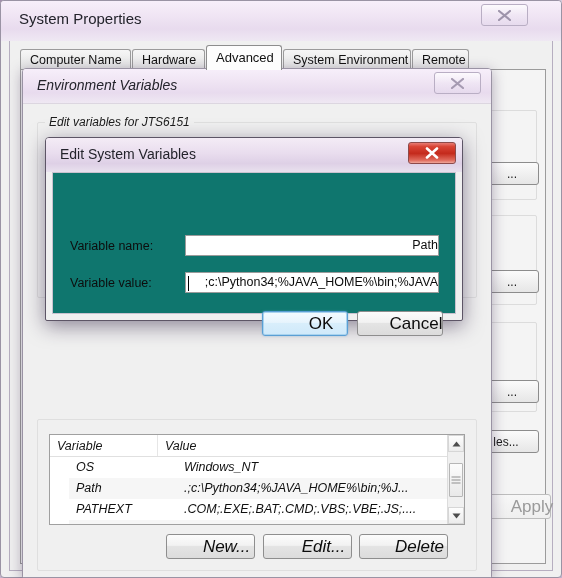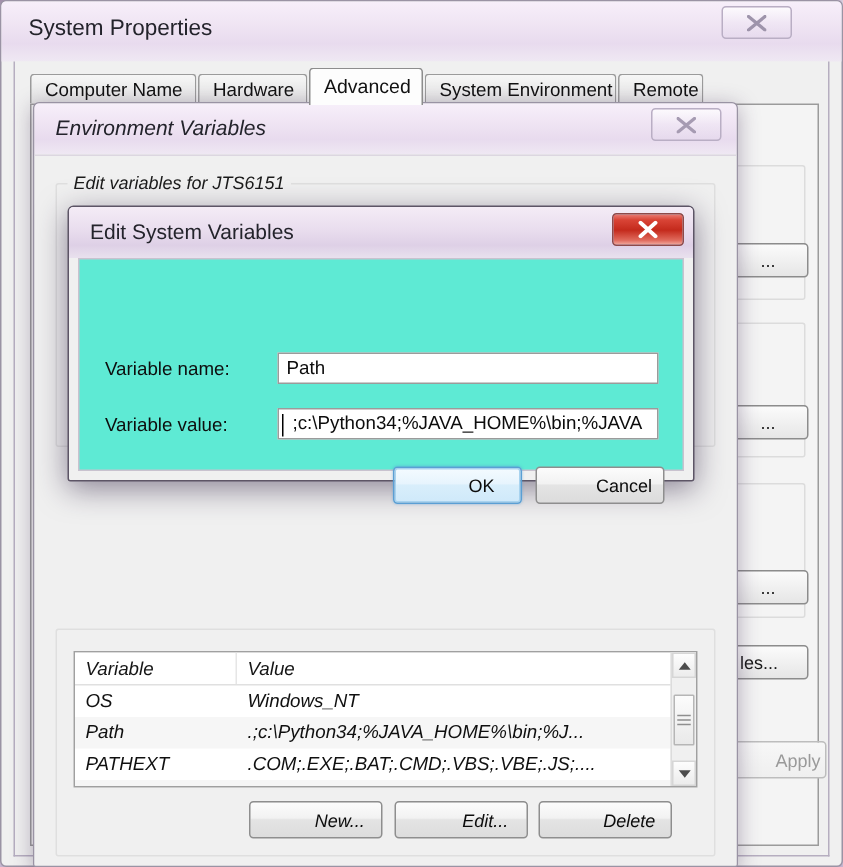--- a/index.html
+++ b/index.html
@@ -83,21 +83,21 @@
   
   .gbox { position:absolute; border:1px solid #dfdfdf; border-radius:2px; }
   .gbox-title { position:absolute; background:#f0f0f0; padding:0 4px; font-size:12px; color:#1b1b1b; }
 
   
   .lv { position:absolute; background:#fff; border:1px solid #a0a0a0; overflow:hidden; }
   .lv-head { display:flex; height:22px; background:#fff;
              border-bottom:1px solid #e0e0e0; }
   .lv-head div { font-size:12.5px; color:#151515; line-height:22px; padding-left:7px;
                  border-right:1px solid #e6e6e6; overflow:hidden; white-space:nowrap; }
-  .lv-row { display:flex; height:21px; }
+  .lv-row { display:flex; height:21px;margin-left:19px; }
   .lv-row.alt { background:#f6f6f6; }
   .lv-row div { font-size:12.5px; color:#101010; line-height:21px; padding-left:7px;
                 overflow:hidden; white-space:nowrap; }
   .c1 { width:108px; flex:0 0 108px; }
   .c2 { flex:1 1 auto; }
 
   
   .sbar { position:absolute; top:0; right:0; width:17px; bottom:0;
           background:#f0f0f0; border-left:1px solid #dcdcdc; }
   .sb-arrow { position:absolute; left:0; right:0; height:17px;
@@ -107,40 +107,40 @@
   .sb-thumb { position:absolute; left:1px; right:1px; top:28px; height:34px;
               background:linear-gradient(180deg,#fcfcfc,#e9e9e9); border:1px solid #b6b6b6;
               border-radius:1px; cursor:pointer; }
   .sb-grip { position:absolute; left:50%; top:50%; transform:translate(-50%,-50%);
              width:9px; height:7px; }
   .sb-grip i { display:block; height:1px; background:#8f8f8f; margin-bottom:2px; }
 
   
   .btn { position:absolute; height:25px; border:1px solid #8e8e8e; border-radius:3px;
          background:linear-gradient(180deg,#fcfcfc 0%, #f2f2f2 45%, #e4e4e4 50%, #dcdcdc 100%);
-         font-size:12px; color:#0c0c0c; display:flex; align-items:center; justify-content:center;
+         font-size:17px; color:#0c0c0c; display:flex; align-items:center; justify-content:center;
          cursor:pointer; white-space:nowrap;padding-left:32px; }
   .btn.disabled { color:#9a9a9a; border-color:#bdbdbd;
          background:linear-gradient(180deg,#f7f7f7,#efefef); cursor:default; }
   .btn.focus { border-color:#5a9fd4;
          box-shadow:0 0 0 1px #a8d3ef inset, 0 0 2px rgba(90,159,212,.6);
          background:linear-gradient(180deg,#f4fbff 0%, #e7f4fd 45%, #d8eefb 50%, #cfe9fa 100%); }
 
   
   #editvar { left:45px; top:137px; width:418px; height:184px;
              border:1px solid #5d5566; box-shadow:0 5px 20px rgba(40,25,60,.5); }
   #editvar > .glass { height:34px;
              background:linear-gradient(180deg,#f4ecf6 0%, #e9ddee 45%, #ded0e6 75%, #e9e1ee 100%); }
   #editvar .wtitle { left:14px; top:8px; font-size:14px; }
   #ed-close { position:absolute; right:6px; top:4px; width:48px; height:22px;
               border:1px solid #8d4a4a; border-radius:3px;
               background:linear-gradient(180deg,#e87b74 0%, #d94436 18%, #c42a1c 52%, #e06b5d 86%, #f0a79c 100%);
               display:flex; align-items:center; justify-content:center; cursor:pointer; }
   .ed-body { position:absolute; left:6px; right:6px; top:34px; bottom:6px;
-             background:#5eead4; border:1px solid #c9c2cf; }
+             background:#0f766e; border:1px solid #c9c2cf;text-align:right; }
   .ed-label { position:absolute; font-size:12.5px; color:#0d0d0d; white-space:nowrap; }
   .tbox { position:absolute; height:21px; background:#fff; border:1px solid #9b9b9b;
           font-size:12.5px; color:#0c0c0c; line-height:19px; padding-left:5px;
           overflow:hidden; white-space:nowrap; cursor:text; }
   .caret { position:absolute; left:2px; top:3px; width:1px; height:15px; background:#000; }
 </style>
 </head>
 <body>
 
 <div id="backdrop">

